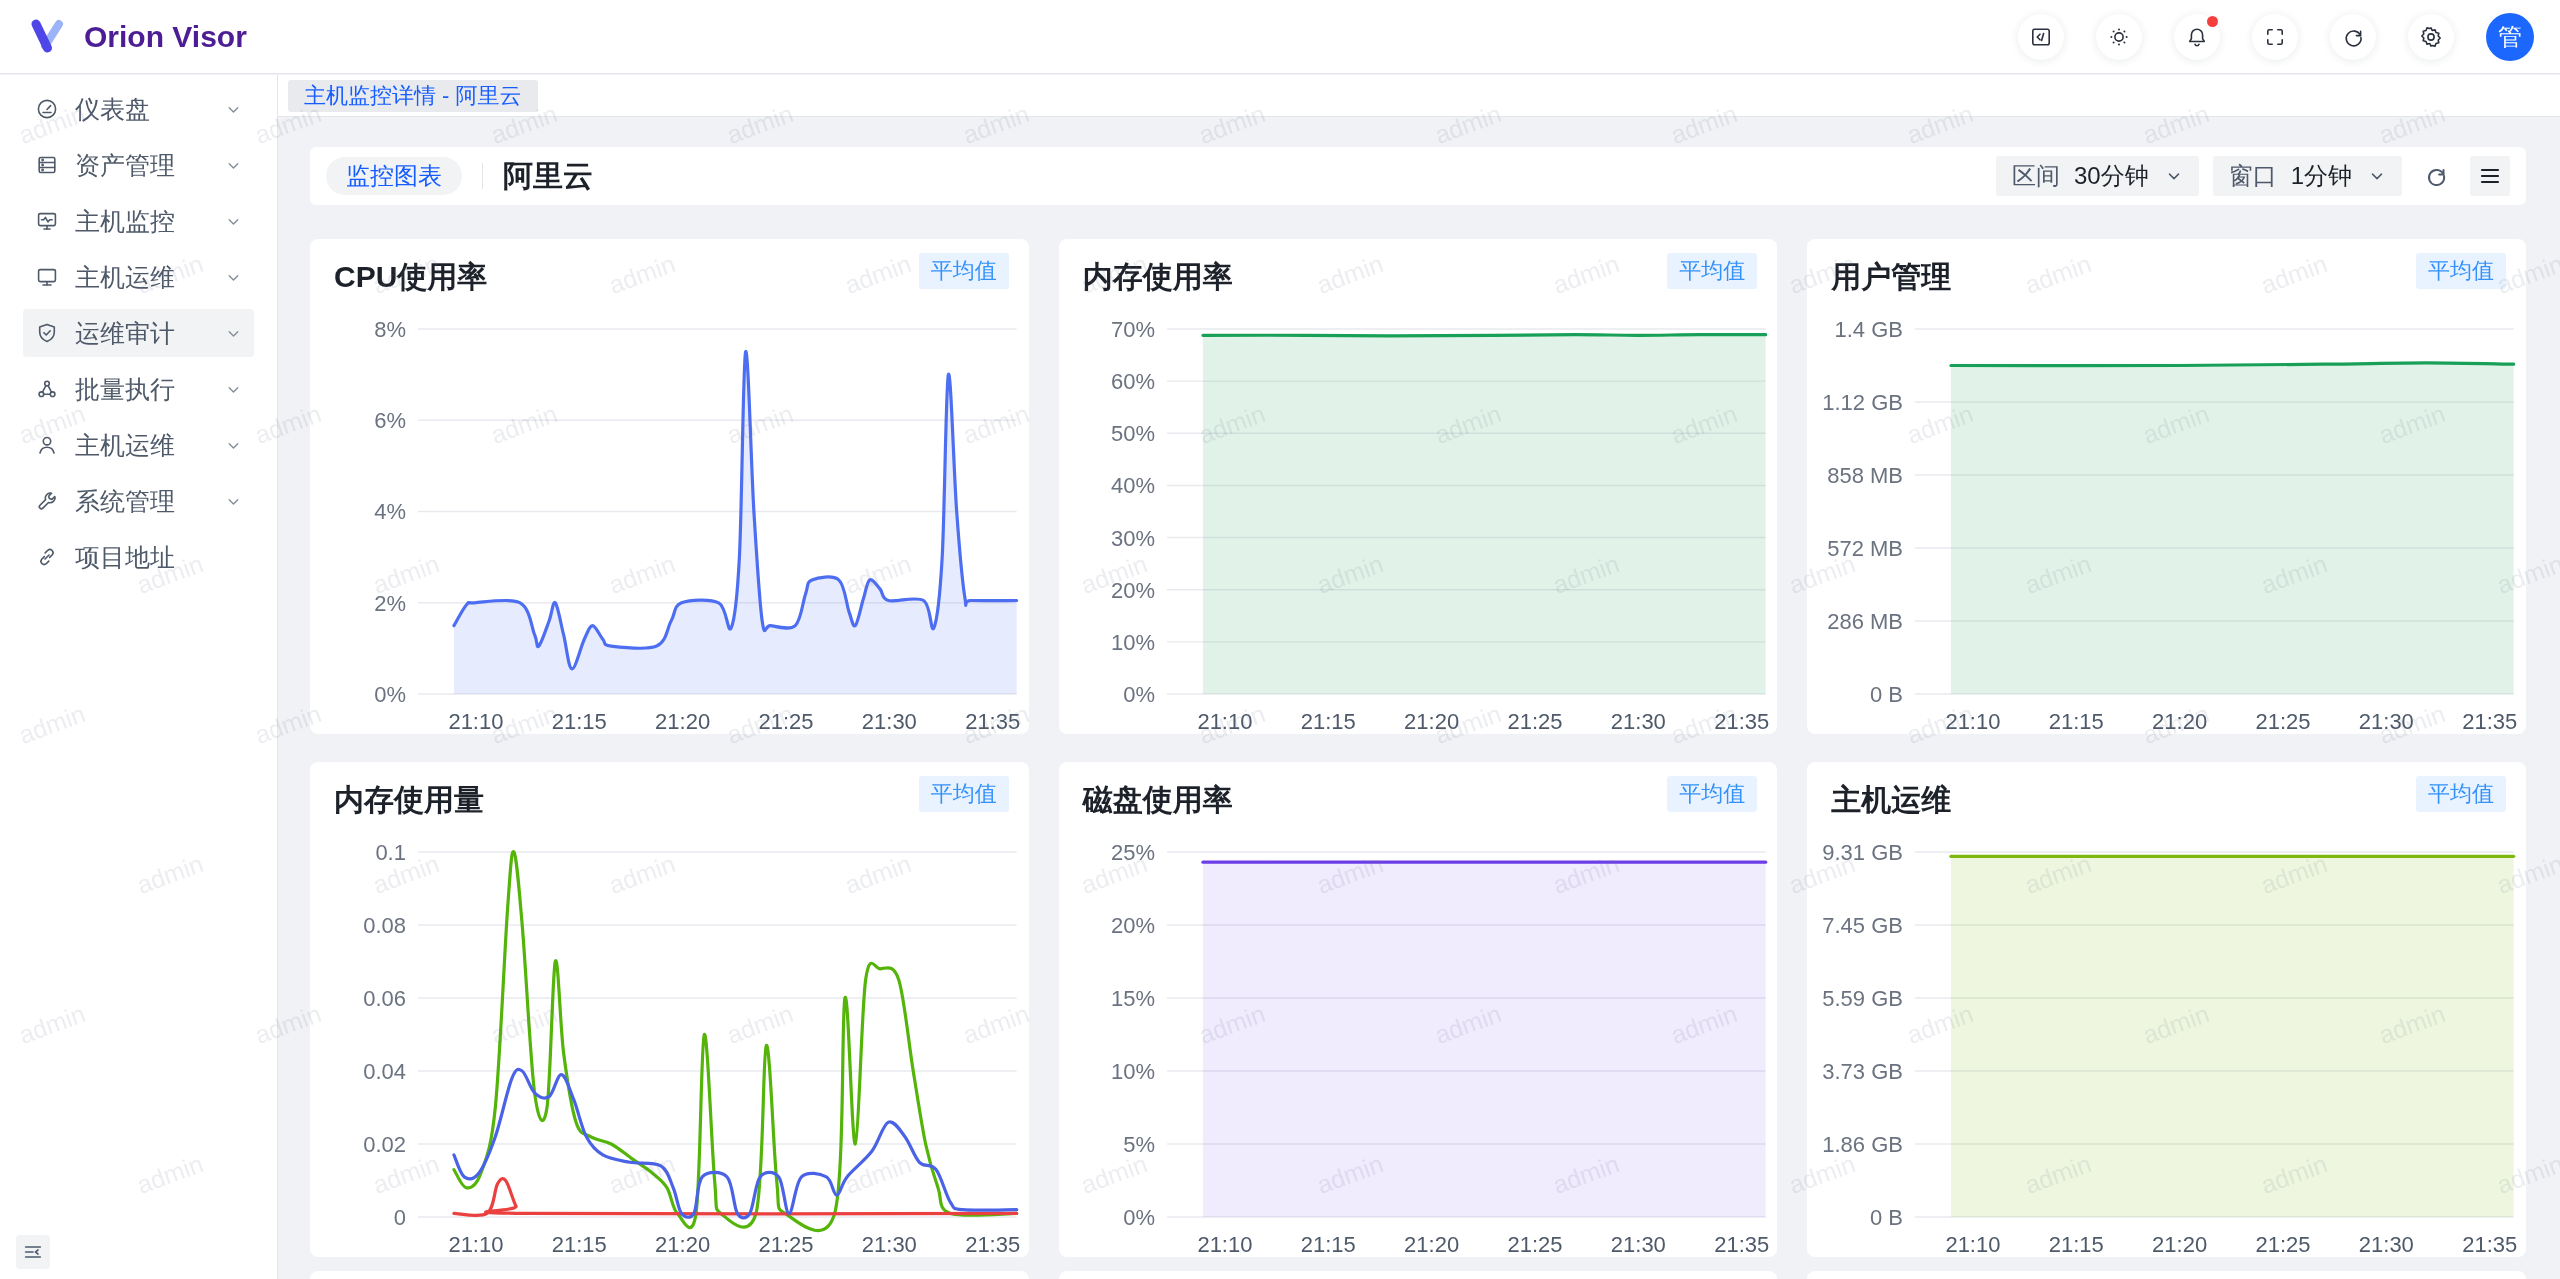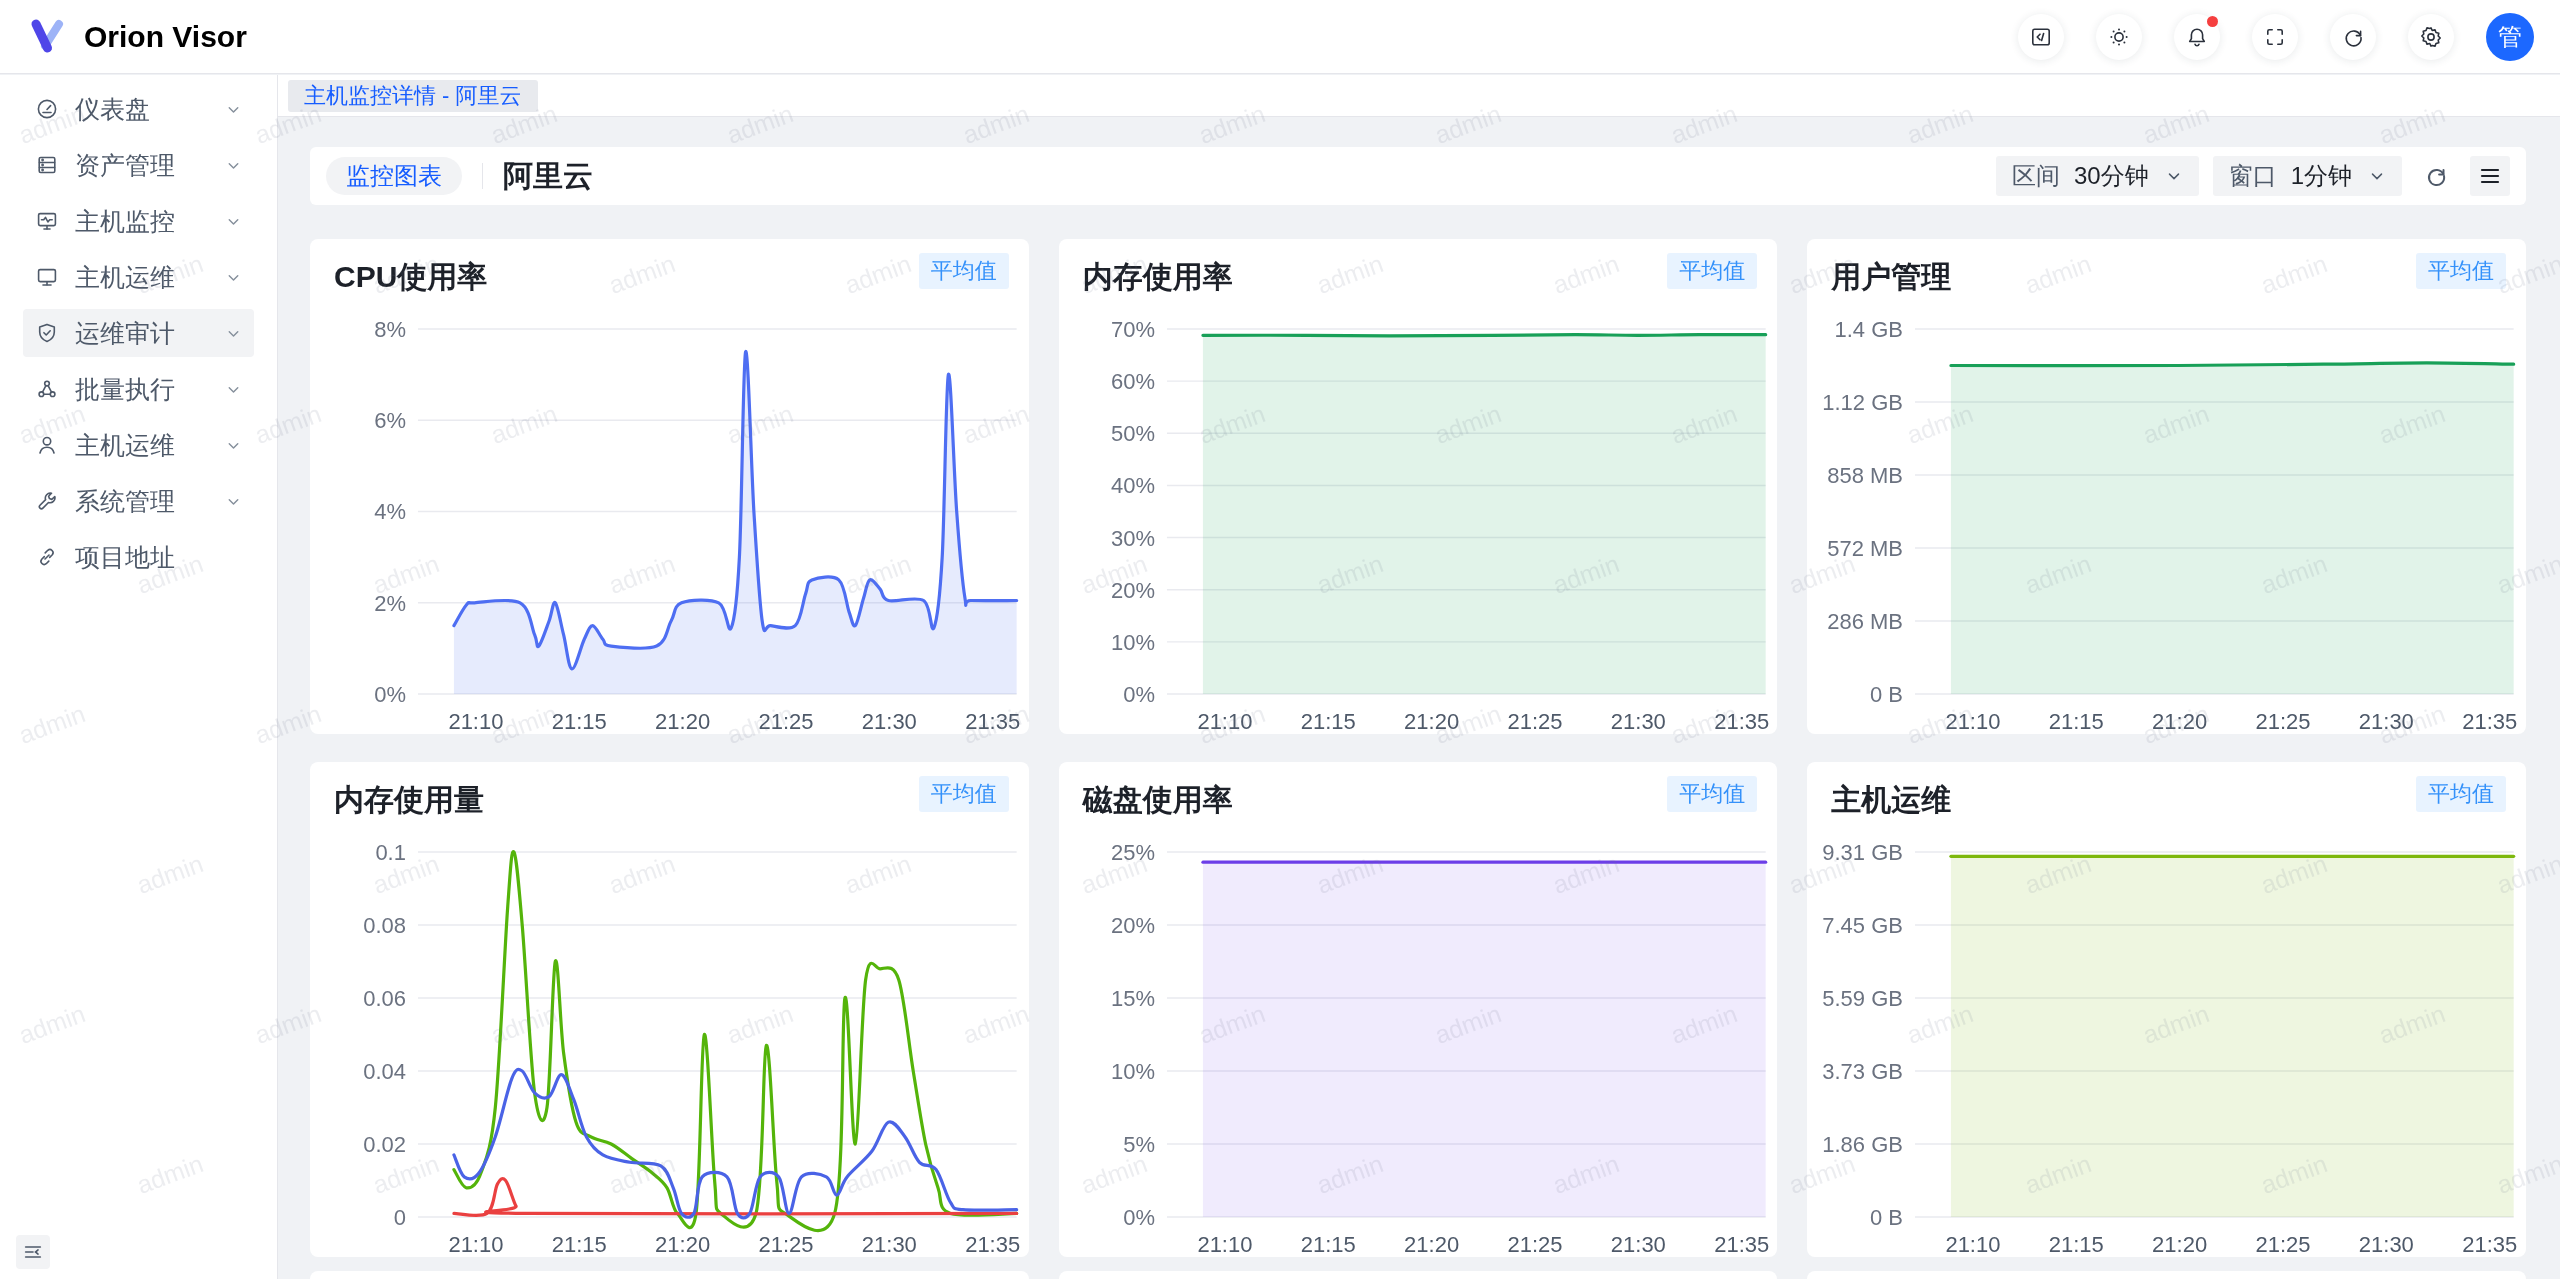--- a/index.html
+++ b/index.html
@@ -2,21 +2,21 @@
 <html><head>
 <meta charset="utf-8">
 <style>
   * { margin:0; padding:0; box-sizing:border-box; }
   html,body { width:2560px; height:1279px; }
   body { font-family:"Liberation Sans","DejaVu Sans",sans-serif; background:#f0f2f5; overflow:hidden; position:relative; }
 
   
   .topbar { position:absolute; left:0; top:0; width:2560px; height:74px; background:#fff; border-bottom:1px solid #e5e6eb; display:flex; align-items:center; z-index:5; }
   .logo-wrap { display:flex; align-items:center; gap:14px; padding-left:26px; }
-  .logo-name { font-size:30px; font-weight:600; color:#000000; }
+  .logo-name { font-size:30px; font-weight:600; color:#4c1d95; }
   .topbar-right { margin-left:auto; display:flex; align-items:center; gap:32px; padding-right:26px; }
   .icon-btn { width:46px; height:46px; border-radius:50%; background:#fff; box-shadow:0 1px 8px rgba(31,45,61,.10); display:flex; align-items:center; justify-content:center; position:relative; cursor:pointer; }
   .icon-btn svg { stroke:#2b313c; }
   .badge-dot { position:absolute; right:2px; top:2px; width:11px; height:11px; border-radius:50%; background:#f53f3f; }
   .avatar { width:48px; height:48px; border-radius:50%; background:#1c68ff; color:#fff; font-size:24px; display:flex; align-items:center; justify-content:center; cursor:pointer; }
 
   
   .sidebar { position:absolute; left:0; top:75px; width:278px; bottom:0; background:#fff; border-right:1px solid #e5e6eb; padding:10px 23px; z-index:4; }
   .side-item { height:48px; margin-bottom:8px; display:flex; align-items:center; padding:0 12px; border-radius:4px; color:#4e5969; cursor:pointer; }
   .side-item.active { background:#f2f3f5; }

